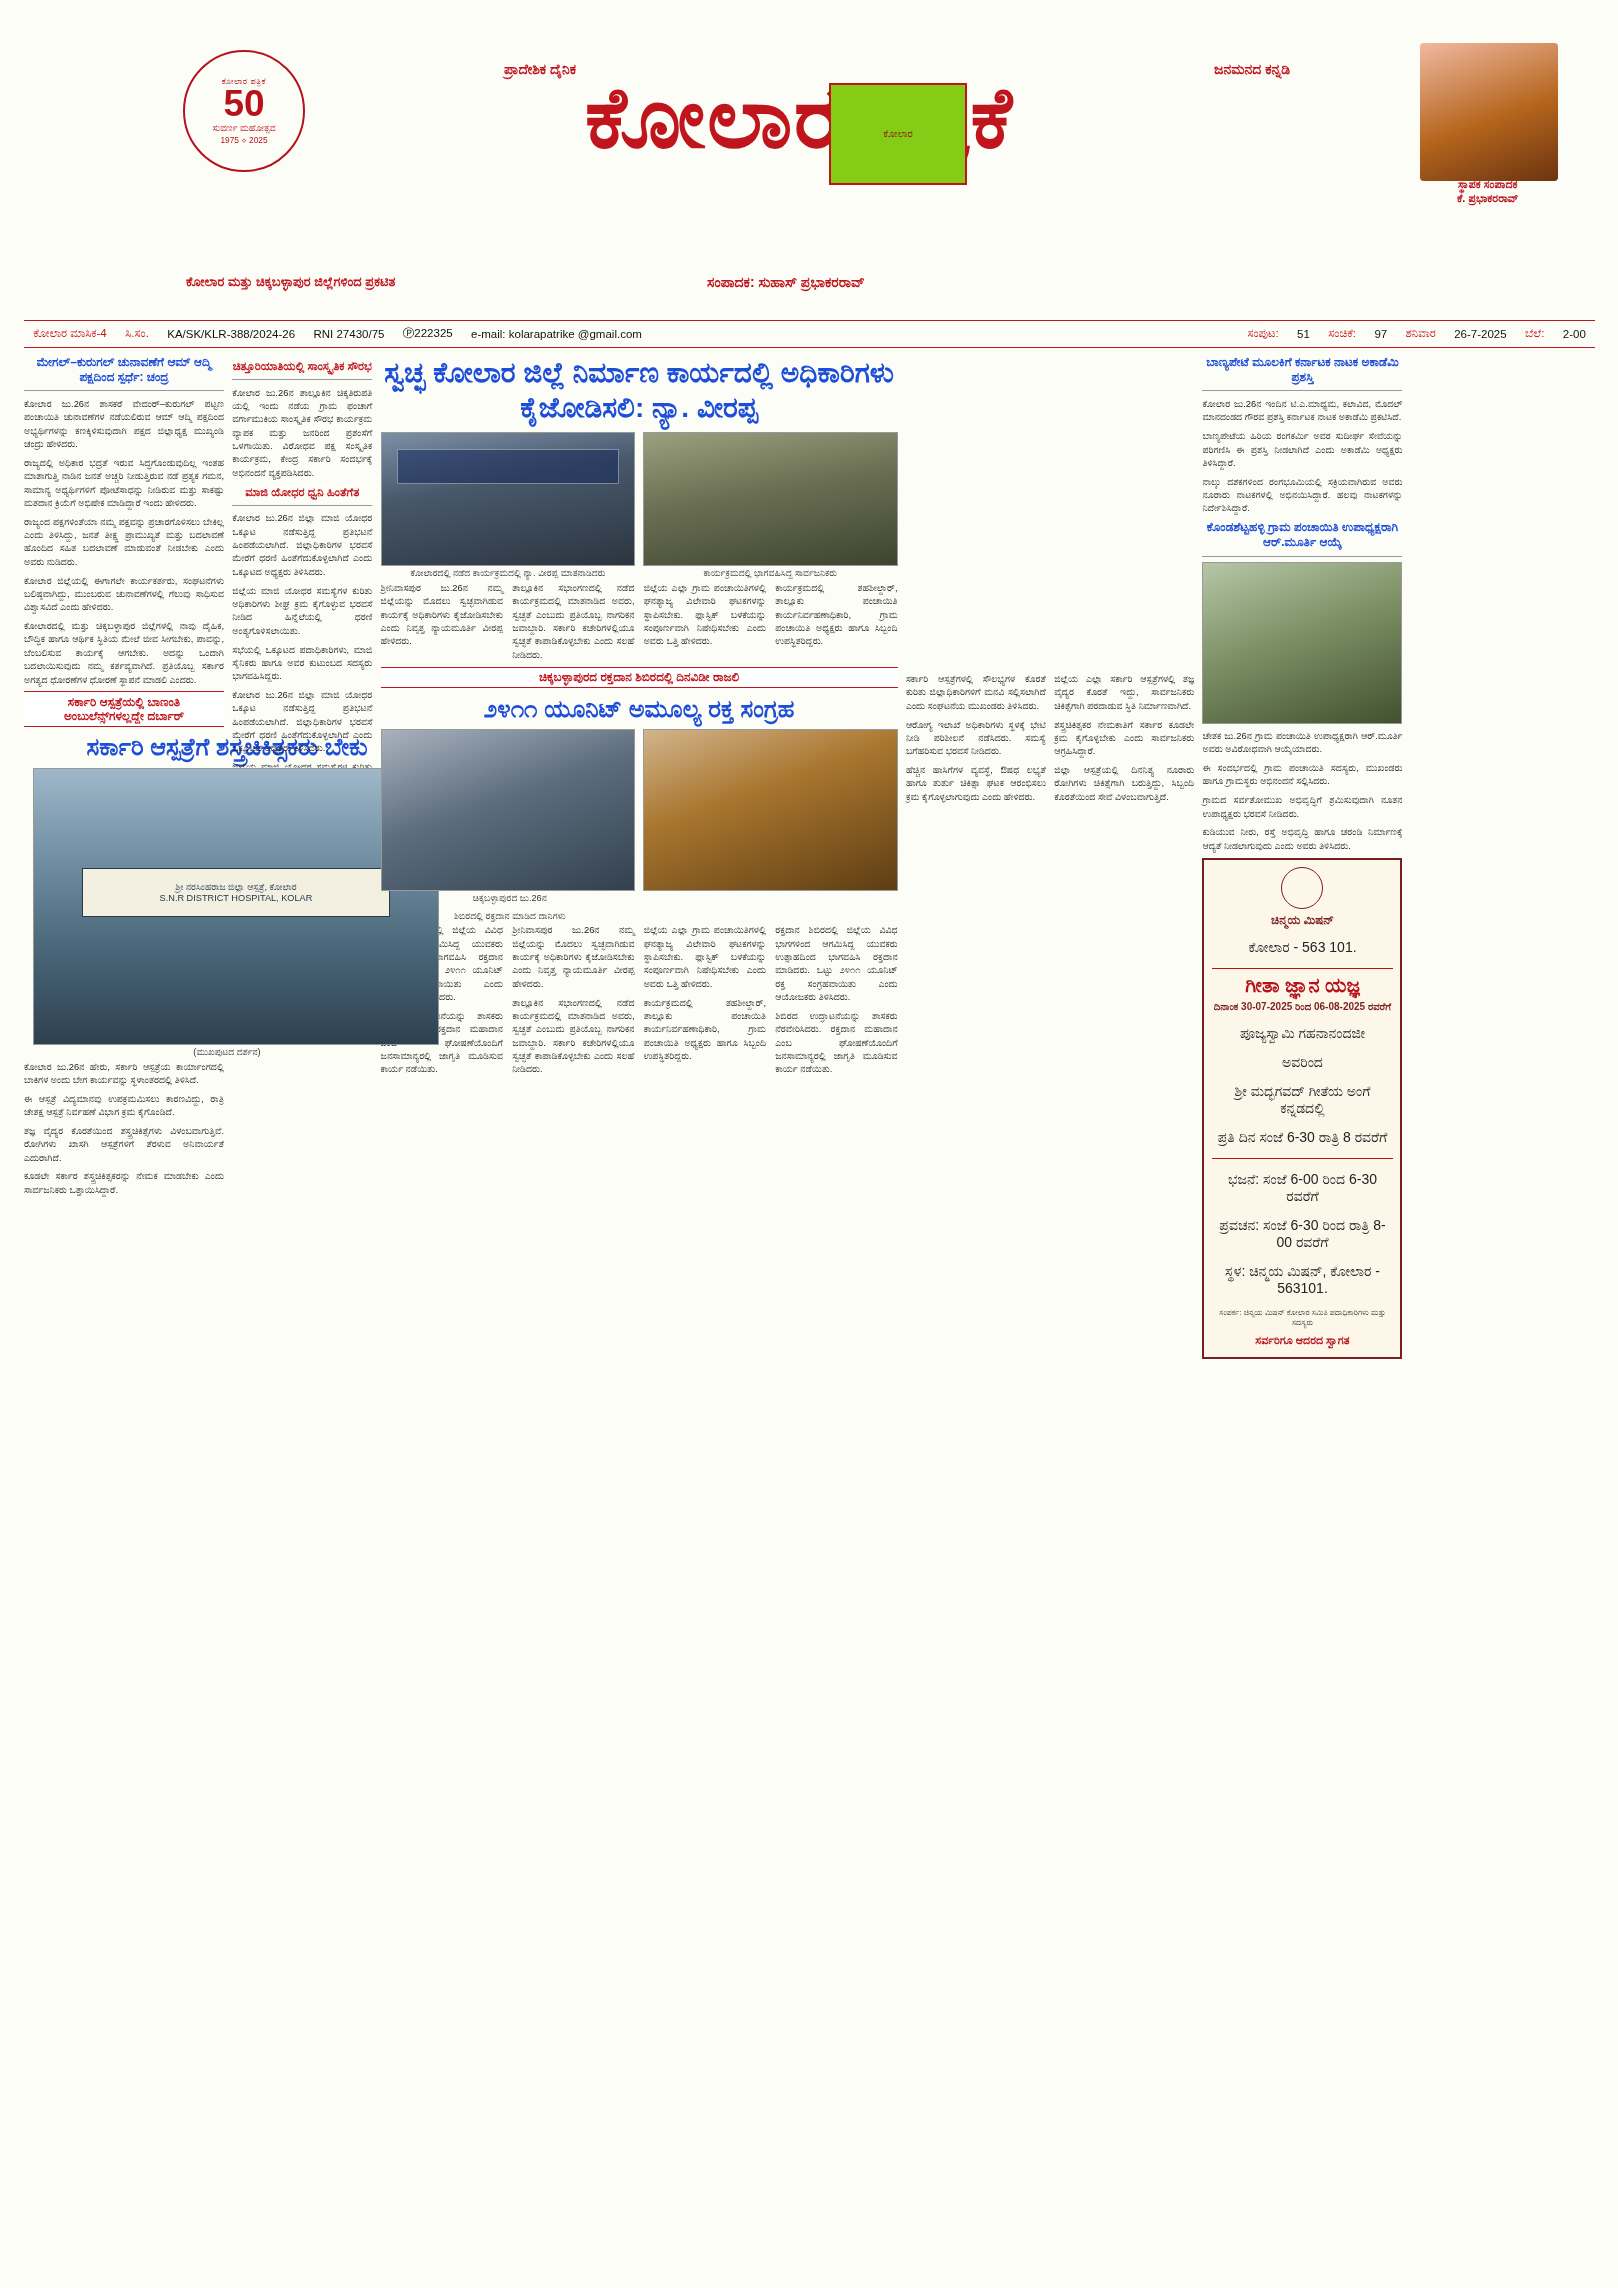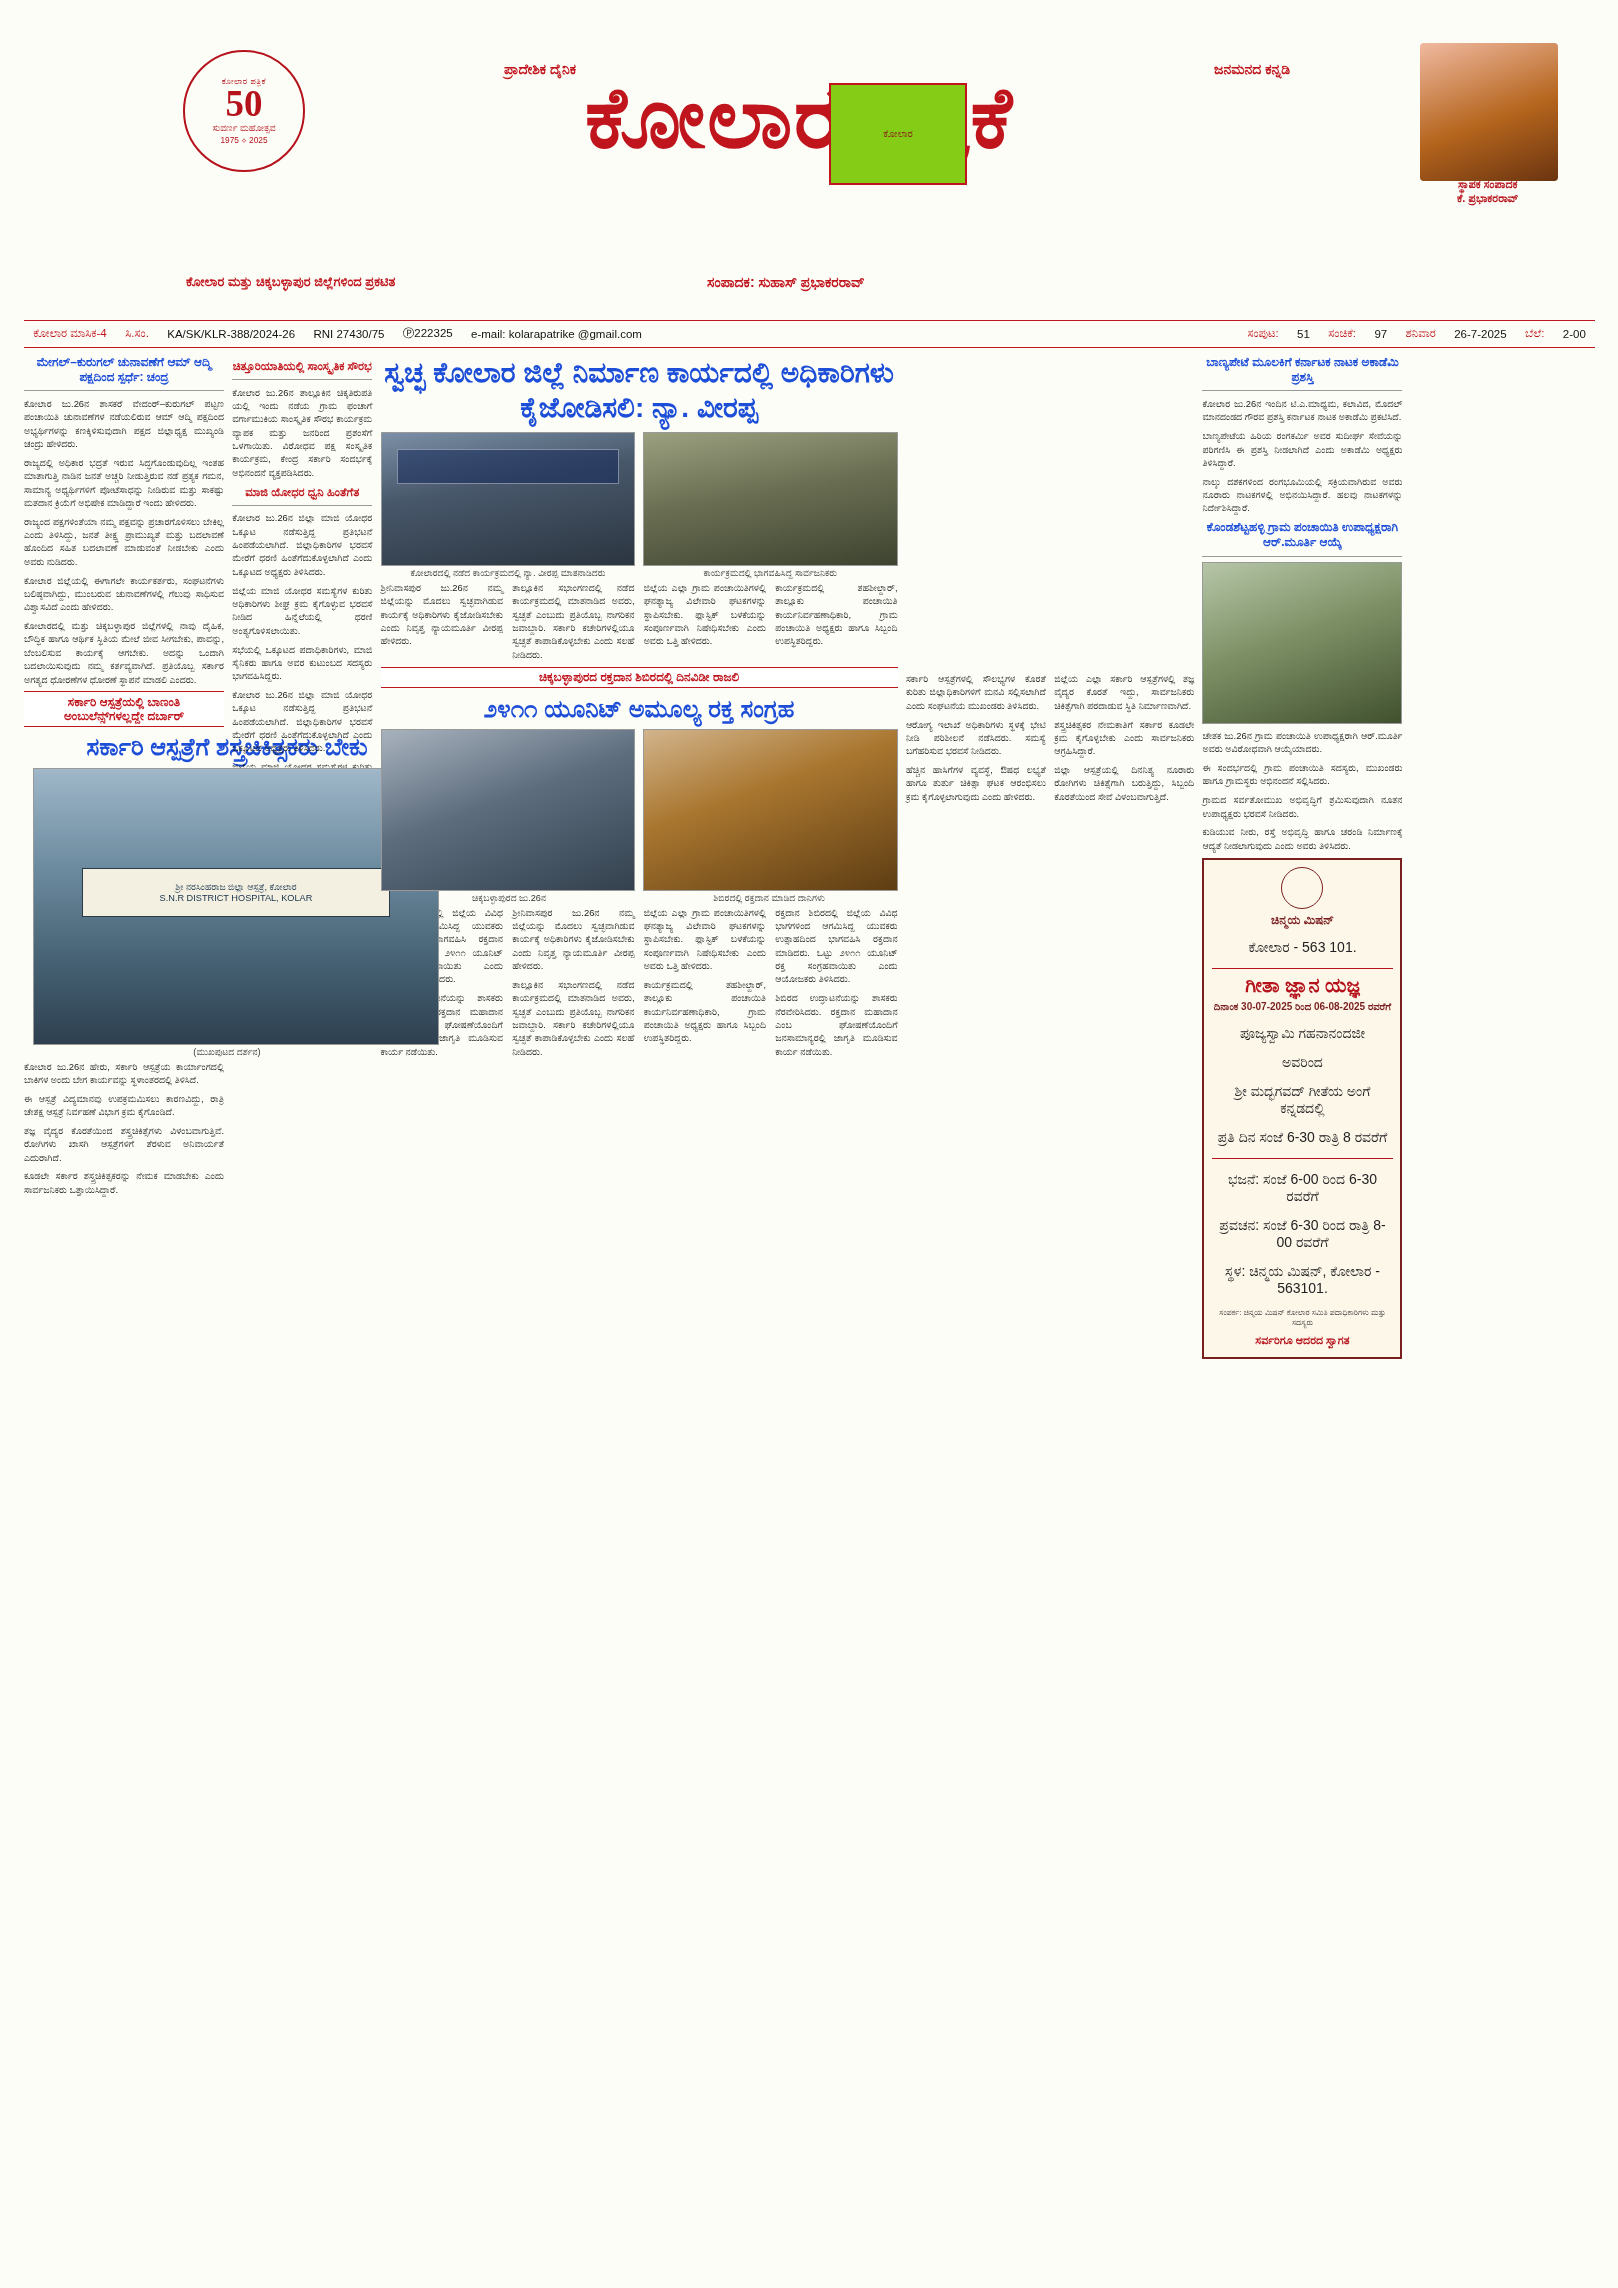--- a/index.html
+++ b/index.html
@@ -15,21 +15,21 @@
 
   
   .masthead { position:relative; height:231px; border-bottom:0px; }
   .logo-seal {
     position:absolute; left:159px; top:33px; width:122px; height:122px;
     border-radius:50%; border:2.8px double #b5121b;
     display:flex; align-items:center; justify-content:center; flex-direction:column;
     color:#b5121b; text-align:center; line-height:1.05;
   }
   .logo-seal .seal-top { font-size:8.3px; letter-spacing:0.5px; }
-  .logo-seal .seal-50 { font-size:37px; font-weight:bold; font-family:Liberation Serif, serif; }
+  .logo-seal .seal-50 { font-size:37px; font-weight:bold; font-family:Liberation Sans, sans-serif; }
   .logo-seal .seal-mid { font-size:9.2px; }
   .logo-seal .seal-years { font-size:8.3px; margin-top:1.8px; }
   .mast-left-note {
     position:absolute; left:480px; top:44px; font-size:14px; color:#c0151c; font-weight:bold;
   }
   .mast-right-note {
     position:absolute; right:305px; top:44px; font-size:14px; color:#c0151c; font-weight:bold;
   }
   .mast-title {
     position:absolute; left:314px; top:59px; width:923px; text-align:center;
@@ -256,21 +256,21 @@
 
       <div style="display:flex;gap:7.4px;margin-top:5.5px;">
         <div style="width:50%;">
           <div class="photo ph-c"></div>
         </div>
         <div style="width:50%;">
           <div class="photo ph-d"></div>
         </div>
       </div>
 
-      <div style="display:flex;gap:3px;">
+      <div style="display:flex;gap:3px;flex-direction:column;">
         <div class="ph-cap" style="width:50%;">ಚಿಕ್ಕಬಳ್ಳಾಪುರದ ಜು.26ನ</div>
         <div class="ph-cap" style="width:50%;">ಶಿಬಿರದಲ್ಲಿ ರಕ್ತದಾನ ಮಾಡಿದ ದಾನಿಗಳು</div>
       </div>
 
       <div class="k" style="column-count:4;column-gap:9.2px;">
         <p>ರಕ್ತದಾನ ಶಿಬಿರದಲ್ಲಿ ಜಿಲ್ಲೆಯ ವಿವಿಧ ಭಾಗಗಳಿಂದ ಆಗಮಿಸಿದ್ದ ಯುವಕರು ಉತ್ಸಾಹದಿಂದ ಭಾಗವಹಿಸಿ ರಕ್ತದಾನ ಮಾಡಿದರು. ಒಟ್ಟು ೨೪೧೧ ಯೂನಿಟ್ ರಕ್ತ ಸಂಗ್ರಹವಾಯಿತು ಎಂದು ಆಯೋಜಕರು ತಿಳಿಸಿದರು.</p>
         <p>ಶಿಬಿರದ ಉದ್ಘಾಟನೆಯನ್ನು ಶಾಸಕರು ನೆರವೇರಿಸಿದರು. ರಕ್ತದಾನ ಮಹಾದಾನ ಎಂಬ ಘೋಷಣೆಯೊಂದಿಗೆ ಜನಸಾಮಾನ್ಯರಲ್ಲಿ ಜಾಗೃತಿ ಮೂಡಿಸುವ ಕಾರ್ಯ ನಡೆಯಿತು.</p>
         <p>ಶ್ರೀನಿವಾಸಪುರ ಜು.26ನ ನಮ್ಮ ಜಿಲ್ಲೆಯನ್ನು ಮೊದಲು ಸ್ವಚ್ಛವಾಗಿಡುವ ಕಾರ್ಯಕ್ಕೆ ಅಧಿಕಾರಿಗಳು ಕೈಜೋಡಿಸಬೇಕು ಎಂದು ನಿವೃತ್ತ ನ್ಯಾಯಮೂರ್ತಿ ವೀರಪ್ಪ ಹೇಳಿದರು.</p>
         <p>ತಾಲ್ಲೂಕಿನ ಸಭಾಂಗಣದಲ್ಲಿ ನಡೆದ ಕಾರ್ಯಕ್ರಮದಲ್ಲಿ ಮಾತನಾಡಿದ ಅವರು, ಸ್ವಚ್ಛತೆ ಎಂಬುದು ಪ್ರತಿಯೊಬ್ಬ ನಾಗರಿಕನ ಜವಾಬ್ದಾರಿ. ಸರ್ಕಾರಿ ಕಚೇರಿಗಳಲ್ಲಿಯೂ ಸ್ವಚ್ಛತೆ ಕಾಪಾಡಿಕೊಳ್ಳಬೇಕು ಎಂದು ಸಲಹೆ ನೀಡಿದರು.</p>
         <p>ಜಿಲ್ಲೆಯ ಎಲ್ಲಾ ಗ್ರಾಮ ಪಂಚಾಯಿತಿಗಳಲ್ಲಿ ಘನತ್ಯಾಜ್ಯ ವಿಲೇವಾರಿ ಘಟಕಗಳನ್ನು ಸ್ಥಾಪಿಸಬೇಕು. ಪ್ಲಾಸ್ಟಿಕ್ ಬಳಕೆಯನ್ನು ಸಂಪೂರ್ಣವಾಗಿ ನಿಷೇಧಿಸಬೇಕು ಎಂದು ಅವರು ಒತ್ತಿ ಹೇಳಿದರು.</p>

